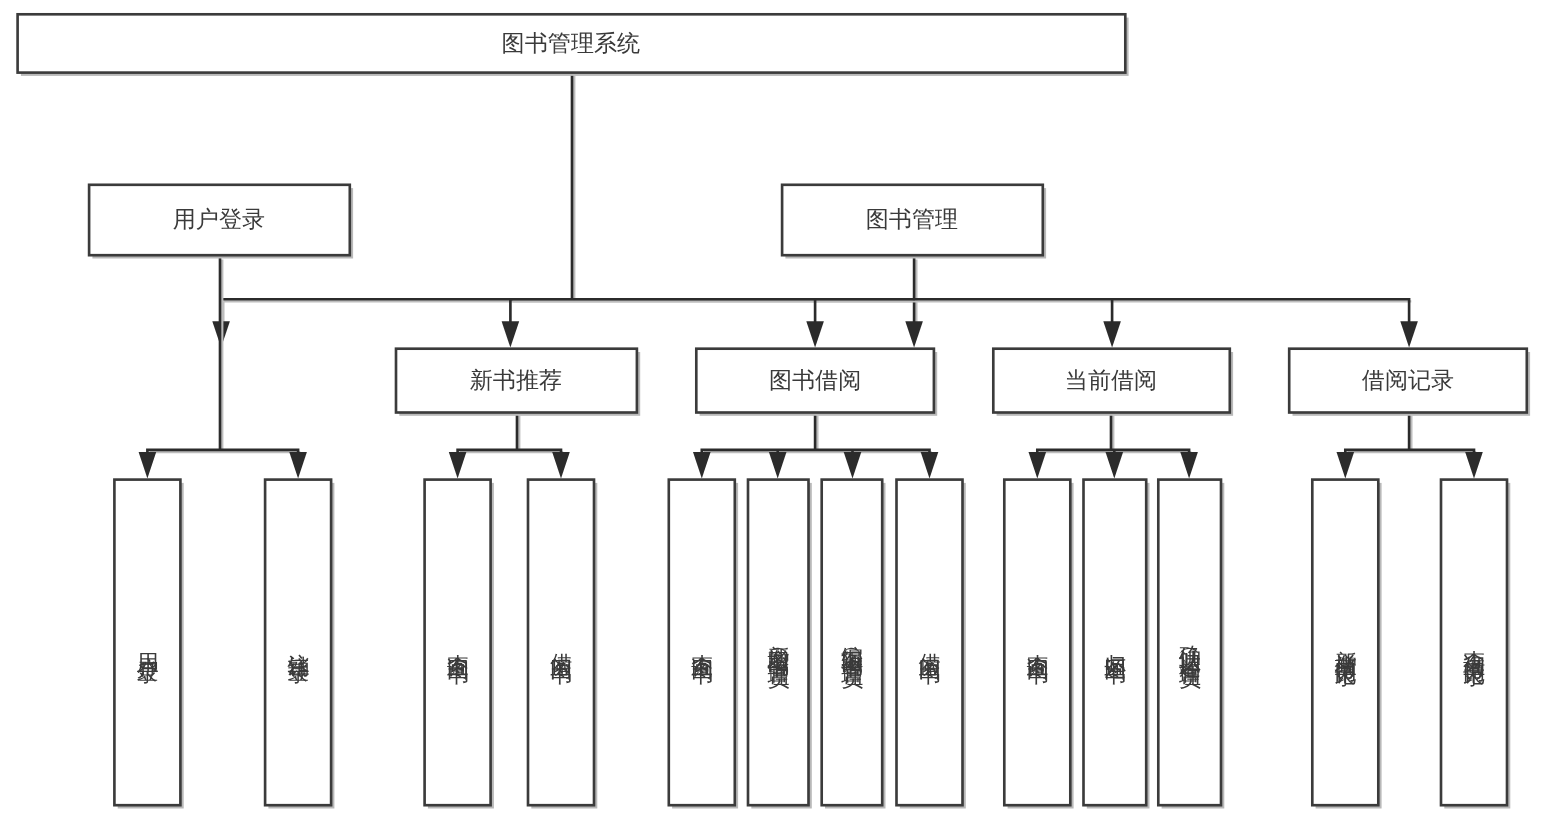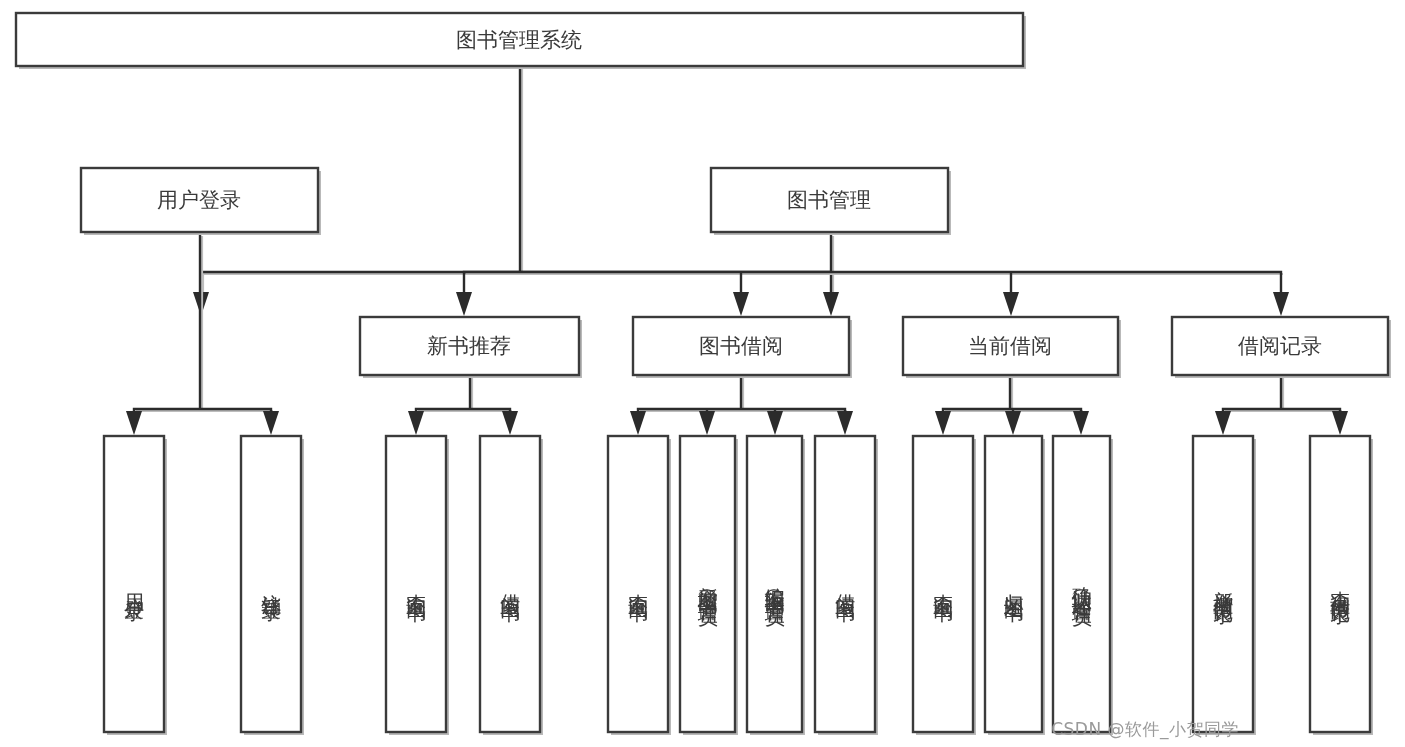--- a/index.html
+++ b/index.html
@@ -263,14 +263,13 @@
   <div class="vert-label-wrap" style="left:1053px; top:436px; width:57px; height:296px;">
     <span class="vert-label">确认归还（管理员）</span>
   </div>
   <div class="vert-label-wrap" style="left:1193px; top:436px; width:60px; height:296px;">
     <span class="vert-label">新增借阅记录</span>
   </div>
   <div class="vert-label-wrap" style="left:1310px; top:436px; width:60px; height:296px;">
     <span class="vert-label">查询借阅记录</span>
   </div>
 
-  <div class="watermark">CSDN @软件_小贺同学</div>
 </div>
 
 </body></html>

